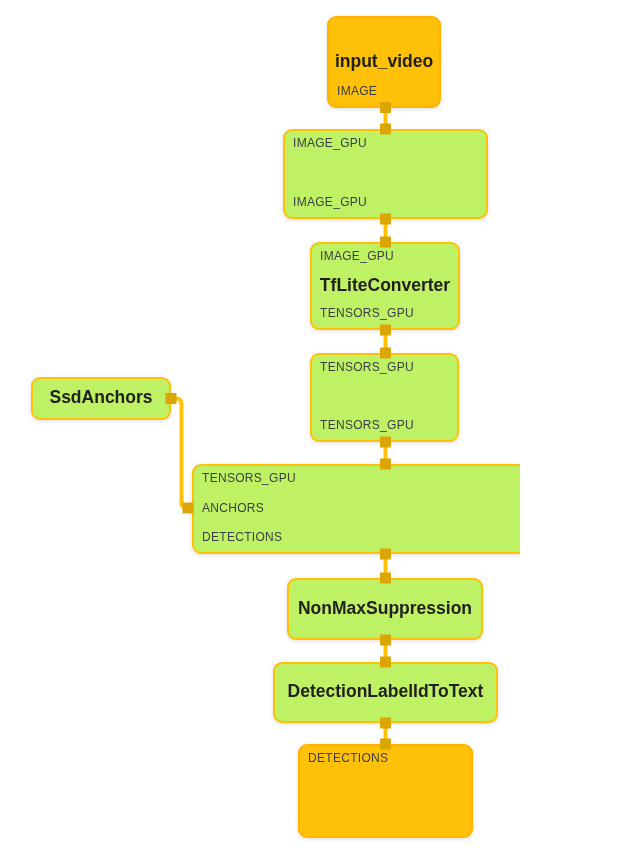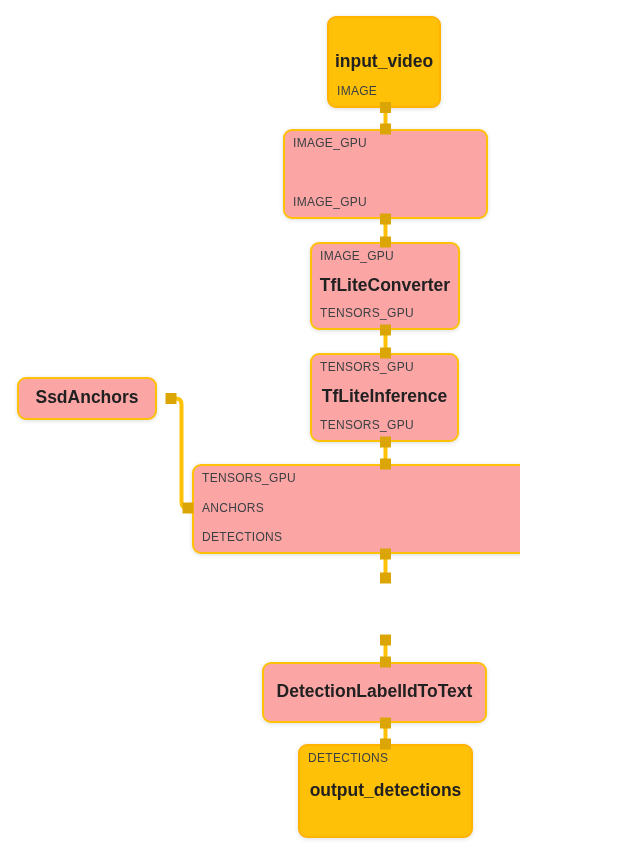--- a/index.html
+++ b/index.html
@@ -11,21 +11,21 @@
   #canvas {
     position: relative;
     width: 520px;
     height: 865px;
     background: #ffffff;
     overflow: hidden;
   }
   .node {
     position: absolute;
     box-sizing: border-box;
-    background: #fca5a5;
+    background: #bef264;
     border: 2px solid #FFC107;
     border-radius: 9px;
     box-shadow: 0 1px 4px rgba(60,64,67,0.18);
     display: flex;
     flex-direction: column;
     justify-content: space-between;
     align-items: stretch;
     padding: 6px 8px 8px 8px;
     cursor: pointer;
   }
@@ -90,52 +90,51 @@
   <div class="node" style="left:310px; top:242px; width:150px; height:88px;">
     <div class="slabel">IMAGE_GPU</div>
     <div class="midrow">
       <span class="ntitle">TfLiteConverter</span>
     </div>
     <div class="slabel">TENSORS_GPU</div>
   </div>
 
   <div class="node" style="left:310px; top:353px; width:149px; height:89px;">
     <div class="slabel">TENSORS_GPU</div>
-    <div class="midrow">
-      <span class="ntitle">TfLiteInference</span>
-    </div>
     <div class="slabel">TENSORS_GPU</div>
   </div>
 
-  <div class="node center-only" style="left:17px; top:377px; width:140px; height:43px;">
+  <div class="node center-only" style="left:31px; top:377px; width:140px; height:43px;">
     <div class="midrow">
       <span class="ntitle">SsdAnchors</span>
     </div>
   </div>
 
   <div class="node" style="left:192px; top:464px; width:388px; height:90px;">
     <div class="slabel">TENSORS_GPU</div>
     <div class="midrow left">
       <span class="slabel">ANCHORS</span>
     </div>
     <div class="slabel">DETECTIONS</div>
   </div>
 
+  <div class="node center-only" style="left:287px; top:578px; width:196px; height:62px;">
+    <div class="midrow">
+      <span class="ntitle">NonMaxSuppression</span>
+    </div>
+  </div>
 
-  <div class="node center-only" style="left:262px; top:662px; width:225px; height:61px;">
+  <div class="node center-only" style="left:273px; top:662px; width:225px; height:61px;">
     <div class="midrow">
       <span class="ntitle">DetectionLabelIdToText</span>
     </div>
   </div>
 
   <div class="node io" style="left:298px; top:744px; width:175px; height:94px;">
     <div class="slabel">DETECTIONS</div>
-    <div class="midrow">
-      <span class="ntitle">output_detections</span>
-    </div>
     <div class="slabel spacer"></div>
   </div>
 
   <svg id="edge-layer" width="621" height="865">
     <g stroke="#FFC107" stroke-width="4" fill="none">
       <line x1="385.5" y1="107.5" x2="385.5" y2="129"></line>
       <line x1="385.5" y1="219" x2="385.5" y2="242"></line>
       <line x1="385.5" y1="330" x2="385.5" y2="353"></line>
       <line x1="385.5" y1="442" x2="385.5" y2="464"></line>
       <line x1="385.5" y1="554" x2="385.5" y2="578"></line>

